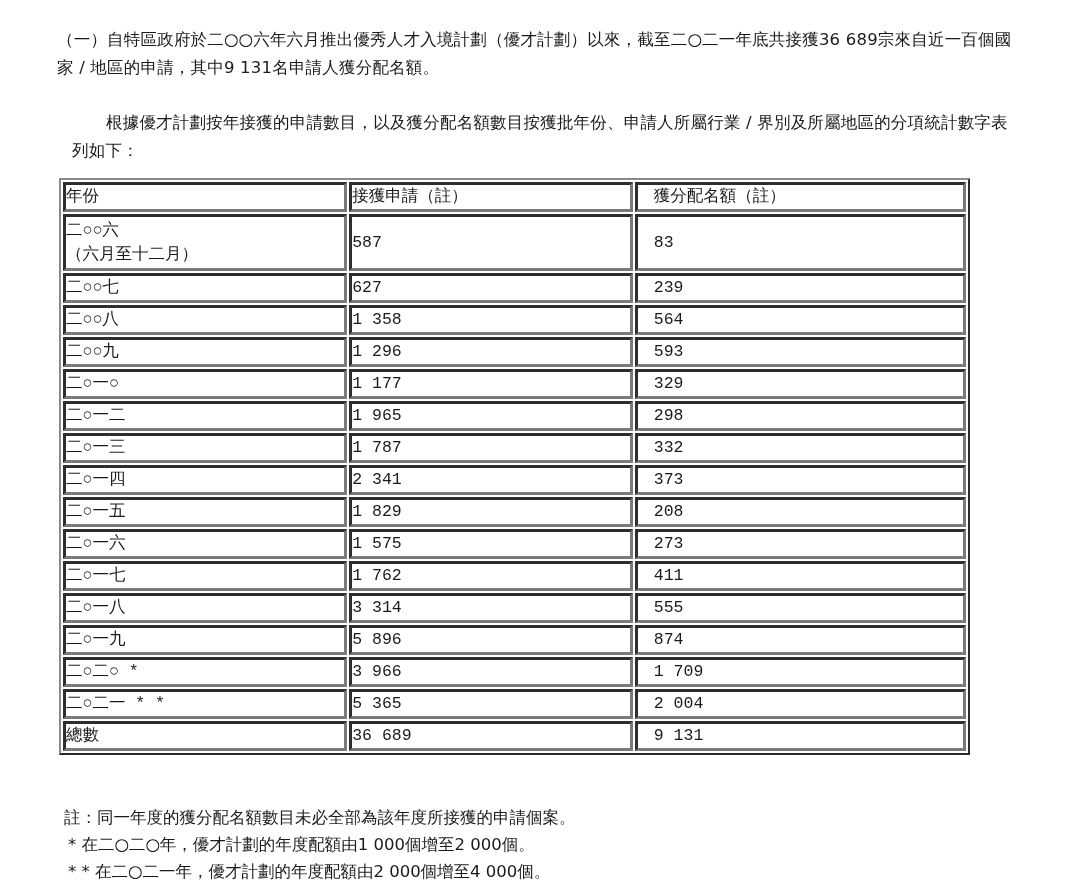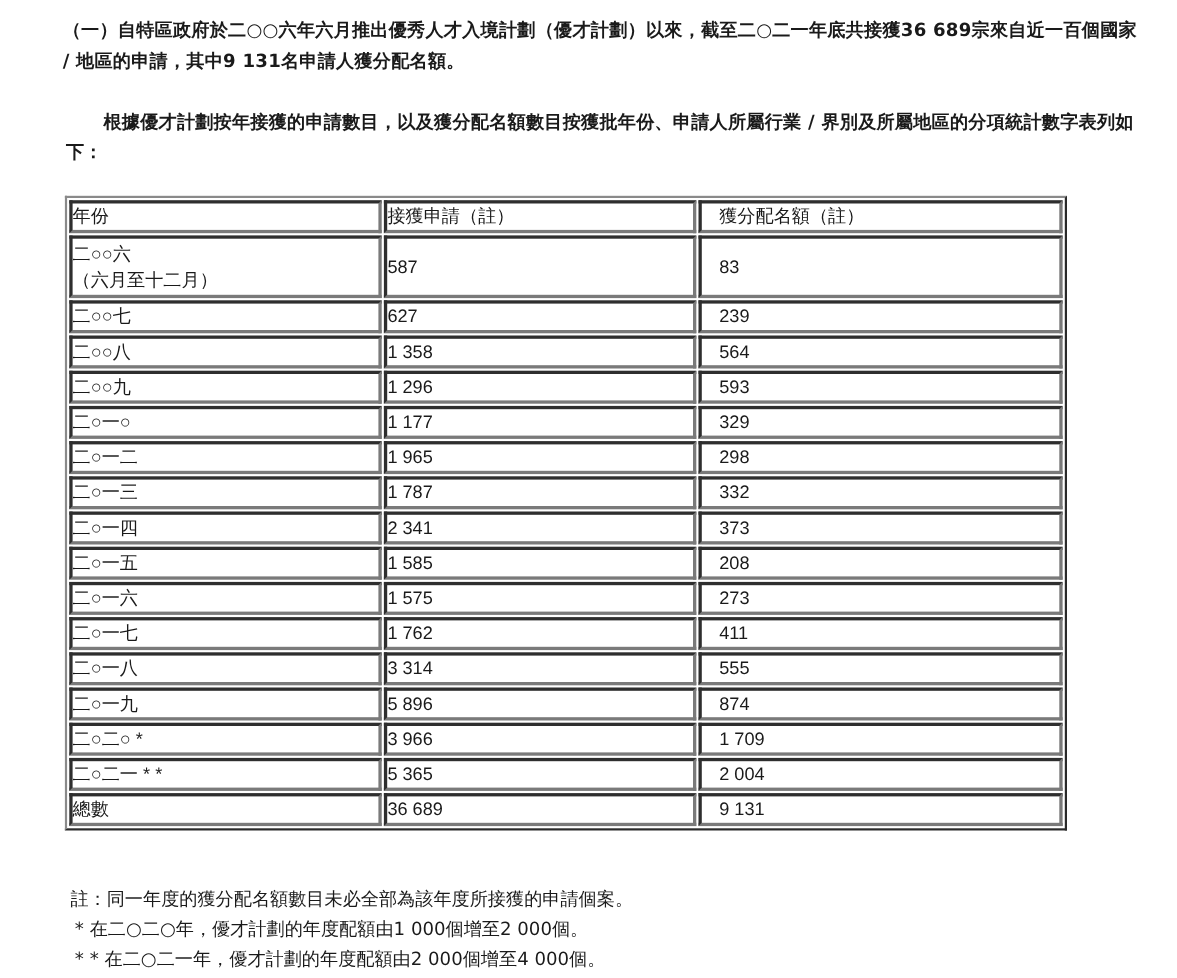--- a/index.html
+++ b/index.html
@@ -17,23 +17,22 @@
     }
     .page {
       position: absolute;
       left: 60px;
       top: 14px;
       width: 975px;
     }
     .para {
       font-size: 16.5px;
       line-height: 28px;
-      margin: 0;
+      margin: 12px;
       letter-spacing: 0.2px;
-      font-weight: bold;
     }
     .para.p1 { text-indent: 0; margin-left: -3px; }
     .para.p2 { margin-top: 27px; text-indent: 34px; }
 
     table.stats {
       position: absolute;
       left: 59px;
       top: 178px;
       width: 911px;
       border-collapse: separate;
@@ -47,21 +46,21 @@
     table.stats td {
       border-top: 3px solid #2e2e2e;
       border-left: 3px solid #2e2e2e;
       border-right: 3px solid #7a7a7a;
       border-bottom: 3px solid #7a7a7a;
       padding: 0 0 0 0;
       height: 24px;
       line-height: 22px;
       vertical-align: middle;
       text-align: left;
-      font-family: Liberation Sans, sans-serif;
+      font-family: Liberation Mono, monospace;
       font-size: 16.5px;
       color: #1a1a1a;
       white-space: nowrap;
     }
     table.stats td.c1 { width: 283px; }
     table.stats td.c2 { width: 283px; margin-left: 44px; }
     table.stats td.c3 { width: 315px; padding-left: 16px; }
     table.stats tr.tall td { height: 51px; }
     .year-line { display: block; line-height: 24px; }
     .year-sub { display: block; line-height: 24px; }
@@ -130,21 +129,21 @@
       <td class="c2">1 787</td>
       <td class="c3">332</td>
     </tr>
     <tr>
       <td class="c1">二○一四</td>
       <td class="c2">2 341</td>
       <td class="c3">373</td>
     </tr>
     <tr>
       <td class="c1">二○一五</td>
-      <td class="c2">1 585</td>
+      <td class="c2">1 829</td>
       <td class="c3">208</td>
     </tr>
     <tr>
       <td class="c1">二○一六</td>
       <td class="c2">1 575</td>
       <td class="c3">273</td>
     </tr>
     <tr>
       <td class="c1">二○一七</td>
       <td class="c2">1 762</td>

